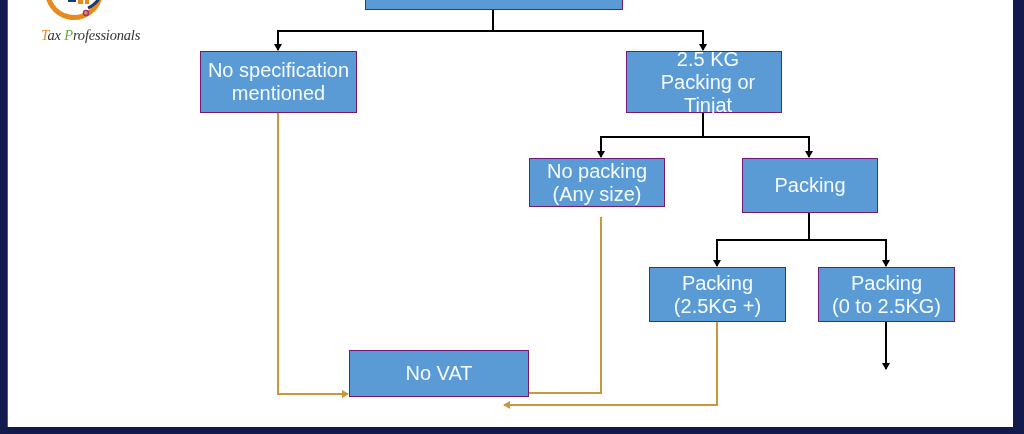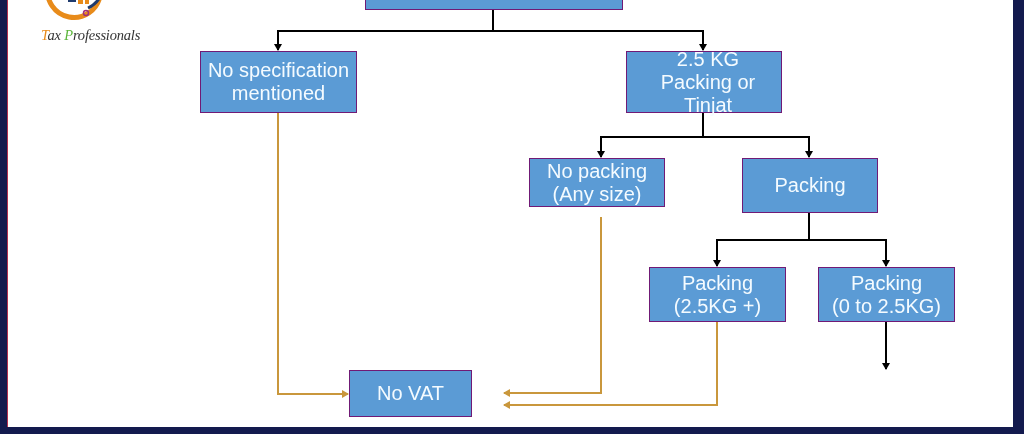--- a/index.html
+++ b/index.html
@@ -88,14 +88,14 @@
 mentioned</div>
   <div class="box" style="left:618px; top:51px; width:156px; height:62px;padding-left:8px;">2.5 KG
 Packing or Tinjat</div>
   <div class="box" style="left:521px; top:158px; width:136px; height:49px;">No packing
 (Any size)</div>
   <div class="box" style="left:734px; top:158px; width:136px; height:55px;">Packing</div>
   <div class="box" style="left:641px; top:267px; width:137px; height:55px;">Packing
 (2.5KG +)</div>
   <div class="box" style="left:810px; top:267px; width:137px; height:55px;">Packing
 (0 to 2.5KG)</div>
-  <div class="box" style="left:341px; top:370px; width:123px; height:47px;">No VAT</div>
+  <div class="box" style="left:341px; top:350px; width:180px; height:47px;">No VAT</div>
 </div>
 
 </body></html>

